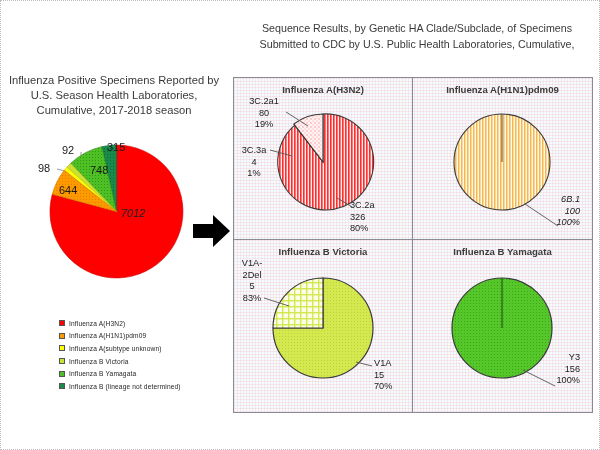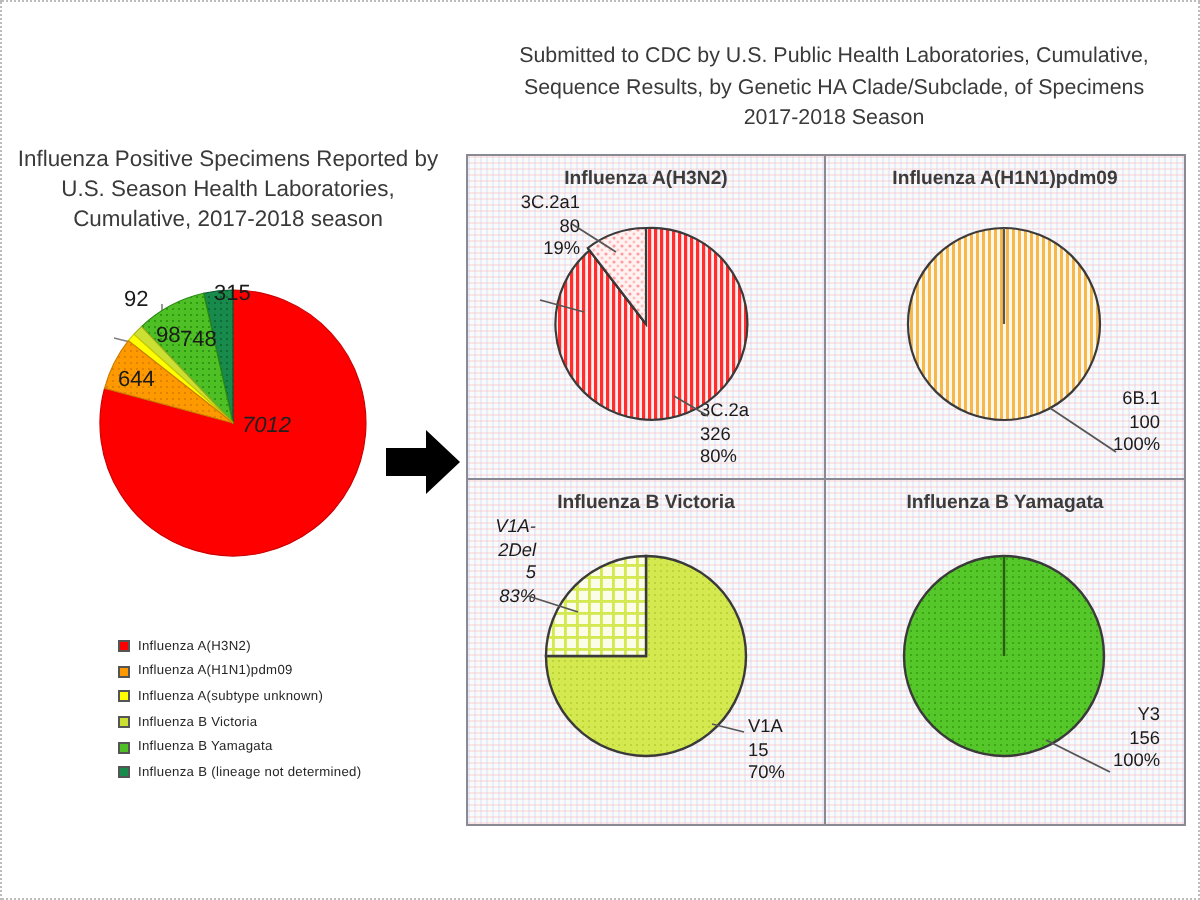--- a/index.html
+++ b/index.html
@@ -32,21 +32,21 @@
     position:absolute;left:0;top:0;width:133px;height:133px;
   }
   .lbl{
     position:absolute;font-size:11px;color:#1a1a1a;white-space:nowrap;
   }
   #lbl7012{left:120px;top:206px;font-size:11px;color:#202020;font-style:italic;}
   #lbl748{left:89px;top:163px;}
   #lbl644{left:58px;top:183px;}
   #lbl315{left:106px;top:140px;}
   #lbl76{left:61px;top:143px;}
-  #lbl98{left:37px;top:161px;margin-left:40px;}
+  #lbl98{left:37px;top:161px;}
   #leaders{position:absolute;left:0;top:0;width:226px;height:450px;}
 
   
   #legend{
     position:absolute;left:58px;top:316px;
   }
   .lg-row{display:flex;align-items:center;height:12.6px;}
   .sw{
     width:6px;height:6px;margin-right:4px;flex:0 0 auto;
     border:0.5px solid #555;box-sizing:border-box;
@@ -80,21 +80,21 @@
   .cell{position:relative;box-sizing:border-box;}
   .cell.rb{border-right:1.5px solid #8a8a94;}
   .cell.bb{border-bottom:1.5px solid #8a8a94;}
   .cell-title{
     position:absolute;left:0;right:0;top:6px;text-align:center;
     font-size:9.6px;color:#3b3b3b;font-weight:600;
   }
   .minipie{position:absolute;}
   .ann{position:absolute;font-size:9.2px;color:#1b1b1b;line-height:11.5px;white-space:nowrap;}
   .ann.r{text-align:right;}
-  .ann.c{text-align:right;}
+  .ann.c{text-align:center;}
   svg{display:block;overflow:visible;}
 </style>
 </head>
 <body>
 
 <div id="stage">
 
   <div id="left-panel">
 
     <div id="left-title">
@@ -172,34 +172,38 @@
         <span class="lg-txt">Influenza B (lineage not determined)</span>
       </div>
     </div>
   </div>
 
   <svg id="arrow" viewBox="0 0 38 34">
     <path d="M0,10 L20,10 L20,1 L37,17 L20,33 L20,24 L0,24 Z" fill="#000000"></path>
   </svg>
 
   <div id="right-title">
+    <div>Sequence Results, by Genetic HA Clade/Subclade, of Specimens</div>
     <div>Submitted to CDC by U.S. Public Health Laboratories, Cumulative,</div>
-    <div>Sequence Results, by Genetic HA Clade/Subclade, of Specimens</div>
-    <div>2017-2018 Season</div>
   </div>
 
   <div id="grid">
 
     <div class="cell rb bb">
       <div class="cell-title">Influenza A(H3N2)</div>
       <div class="ann c" style="left:4px;top:18px;width:52px;">
         <div>3C.2a1</div>
         <div>80</div>
         <div>19%</div>
       </div>
+      <div class="ann c" style="left:0px;top:67px;width:40px;">
+        <div>3C.3a</div>
+        <div>4</div>
+        <div>1%</div>
+      </div>
       <div class="ann" style="left:116px;top:122px;">
         <div>3C.2a</div>
         <div>326</div>
         <div>80%</div>
       </div>
       <svg class="minipie" style="left:0;top:0;width:179px;height:160px;" viewBox="0 0 179 160">
         <defs>
           <pattern id="redVert" width="3" height="3" patternUnits="userSpaceOnUse">
             <rect width="3" height="3" fill="#ffecec"></rect>
             <rect width="1.6" height="3" fill="#FF2D2D"></rect>
@@ -217,41 +221,41 @@
 
         <path d="M89,84 L89,36 A48,48 0 0 0 59.9,46.0 Z" fill="url(#redDot)" stroke="#3a3a3a" stroke-width="1.1"></path>
         <polyline points="52,34 74,48" fill="none" stroke="#555" stroke-width="0.9"></polyline>
         <polyline points="36,72 58,78" fill="none" stroke="#555" stroke-width="0.9"></polyline>
         <polyline points="120,130 103,120" fill="none" stroke="#555" stroke-width="0.9"></polyline>
       </svg>
     </div>
 
     <div class="cell bb">
       <div class="cell-title">Influenza A(H1N1)pdm09</div>
-      <div class="ann r" style="right:12px;top:116px;">
+      <div class="ann r" style="right:12px;top:116px;font-style:italic;">
         <div>6B.1</div>
         <div>100</div>
         <div>100%</div>
       </div>
       <svg class="minipie" style="left:0;top:0;width:179px;height:160px;" viewBox="0 0 179 160">
         <defs>
           <pattern id="orgVert" width="3" height="3" patternUnits="userSpaceOnUse">
             <rect width="3" height="3" fill="#fff8ea"></rect>
             <rect width="1.5" height="3" fill="#F5B84C"></rect>
           </pattern>
         </defs>
         <circle cx="89" cy="84" r="48" fill="url(#orgVert)" stroke="#3a3a3a" stroke-width="1.1"></circle>
         <line x1="89" y1="36" x2="89" y2="84" stroke="#555" stroke-width="1.1"></line>
         <polyline points="145,148 112,126" fill="none" stroke="#555" stroke-width="0.9"></polyline>
       </svg>
     </div>
 
     <div class="cell rb">
       <div class="cell-title">Influenza B Victoria</div>
-      <div class="ann c" style="left:2px;top:18px;width:32px;font-style:italic;">
+      <div class="ann c" style="left:2px;top:18px;width:32px;">
         <div>V1A-</div>
         <div>2Del</div>
         <div>5</div>
         <div>83%</div>
       </div>
       <div class="ann" style="left:140px;top:118px;">
         <div>V1A</div>
         <div>15</div>
         <div>70%</div>
       </div>

